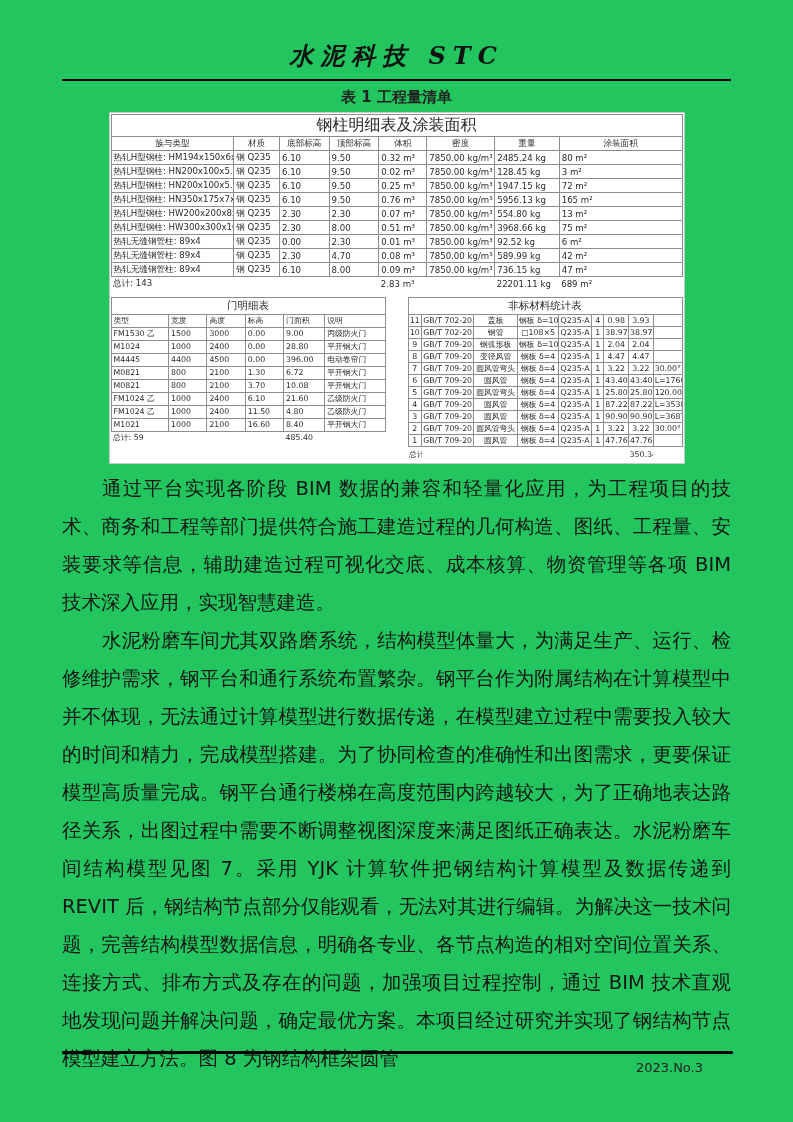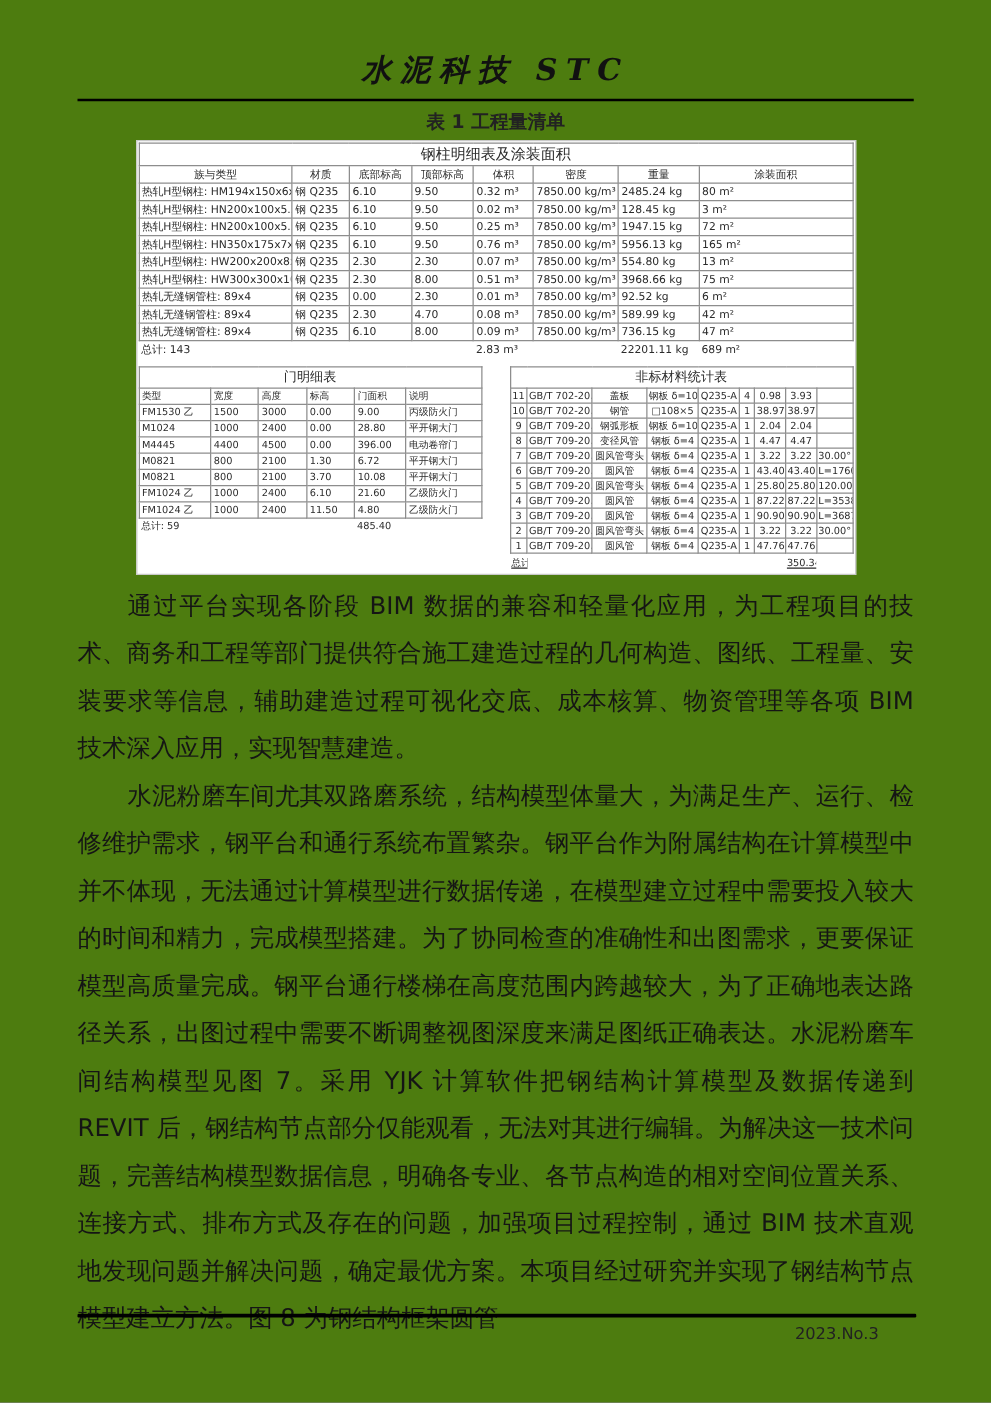--- a/index.html
+++ b/index.html
@@ -1,46 +1,46 @@
 <!DOCTYPE html>
 <html><head>
 <meta charset="utf-8">
 <style>
   html,body{margin:0;padding:0;background:#888;}
   .page{
-    position:relative;width:793px;height:1122px;background:#4d7c0f;
+    position:relative;width:793px;height:1122px;background:#22c55e;
     font-family:"DejaVu Sans","Liberation Sans",sans-serif;color:#1a1a1a;
     overflow:hidden;box-sizing:border-box;
   }
   .content{margin:0 62px;}
   
   .journal-title{
     margin-top:40px;text-align:center;font-family:"DejaVu Serif","Liberation Serif",serif;
     font-style:italic;font-weight:bold;font-size:24px;letter-spacing:7px;color:#111;
   }
   .header-rule{margin-top:7px;border-top:2.5px solid #000;}
   .table-caption{margin-top:7px;text-align:center;font-weight:bold;font-size:15px;color:#222;}
   
   .fig{width:576px;margin:5px auto 0;border:1px solid #c9c9c9;padding:1px;box-sizing:border-box;background:#fff;}
   table{border-collapse:collapse;width:100%;table-layout:fixed;color:#2b2b2b;}
   td{border:1px solid #8d8d8d;padding:0 2px;overflow:hidden;white-space:nowrap;box-sizing:border-box;}
-  .t-title{text-align:center !important;font-size:12px;height:20px;}
+  .t-title{text-align:center !important;font-size:16px;height:20px;}
   .maintable{font-size:8.6px;}
   .maintable td{height:14px;text-align:left;}
   .maintable tr.t-head td{text-align:center;}
   .maintable tr.t-total td{border:none;height:15px;}
   .subrow{display:flex;gap:22px;margin-top:5px;}
   .subbox{flex:1;}
   .subtable{font-size:7.8px;}
   .subtable .t-title{font-size:10.5px;height:17px;}
   .doortable td{height:13px;text-align:left;}
   .doortable tr.t-head td{}
   .doortable tr.t-total td{border:none;height:13px;}
   .mattable td{height:11px;text-align:center;padding:0 1px;}
-  .mattable tr.t-total td{border:none;height:16px;text-decoration:underline;}
+  .mattable tr.t-total td{border:none;height:16px;}
   
   .bodytext{margin-top:6px;font-size:19.5px;line-height:38px;text-align:justify;color:#151515;}
   .para{margin:0;text-indent:2.05em;}
   .section-heading{margin:0;font-size:19.5px;line-height:38px;font-weight:bold;color:#111;}
   
   .footer{position:absolute;left:62px;right:60px;top:1051px;}
   .footer-line{height:3px;background:#000;border-radius:1px;}
   .footer-row{position:relative;margin-top:6px;font-size:13px;color:#222;height:18px;}
   .pageno{position:absolute;left:0;right:0;text-align:center;}
   .issue{position:absolute;right:30px;}
@@ -254,20 +254,28 @@
                   <td>21.60</td>
                   <td>乙级防火门</td>
                 </tr>
                 <tr>
                   <td>FM1024 乙</td>
                   <td>1000</td>
                   <td>2400</td>
                   <td>11.50</td>
                   <td>4.80</td>
                   <td>乙级防火门</td>
+                </tr>
+                <tr>
+                  <td>M1021</td>
+                  <td>1000</td>
+                  <td>2100</td>
+                  <td>16.60</td>
+                  <td>8.40</td>
+                  <td>平开钢大门</td>
                 </tr>
                 <tr class="t-total">
                   <td>总计: 59</td>
                   <td></td>
                   <td></td>
                   <td></td>
                   <td>485.40</td>
                   <td></td>
                 </tr>
               </tbody>

